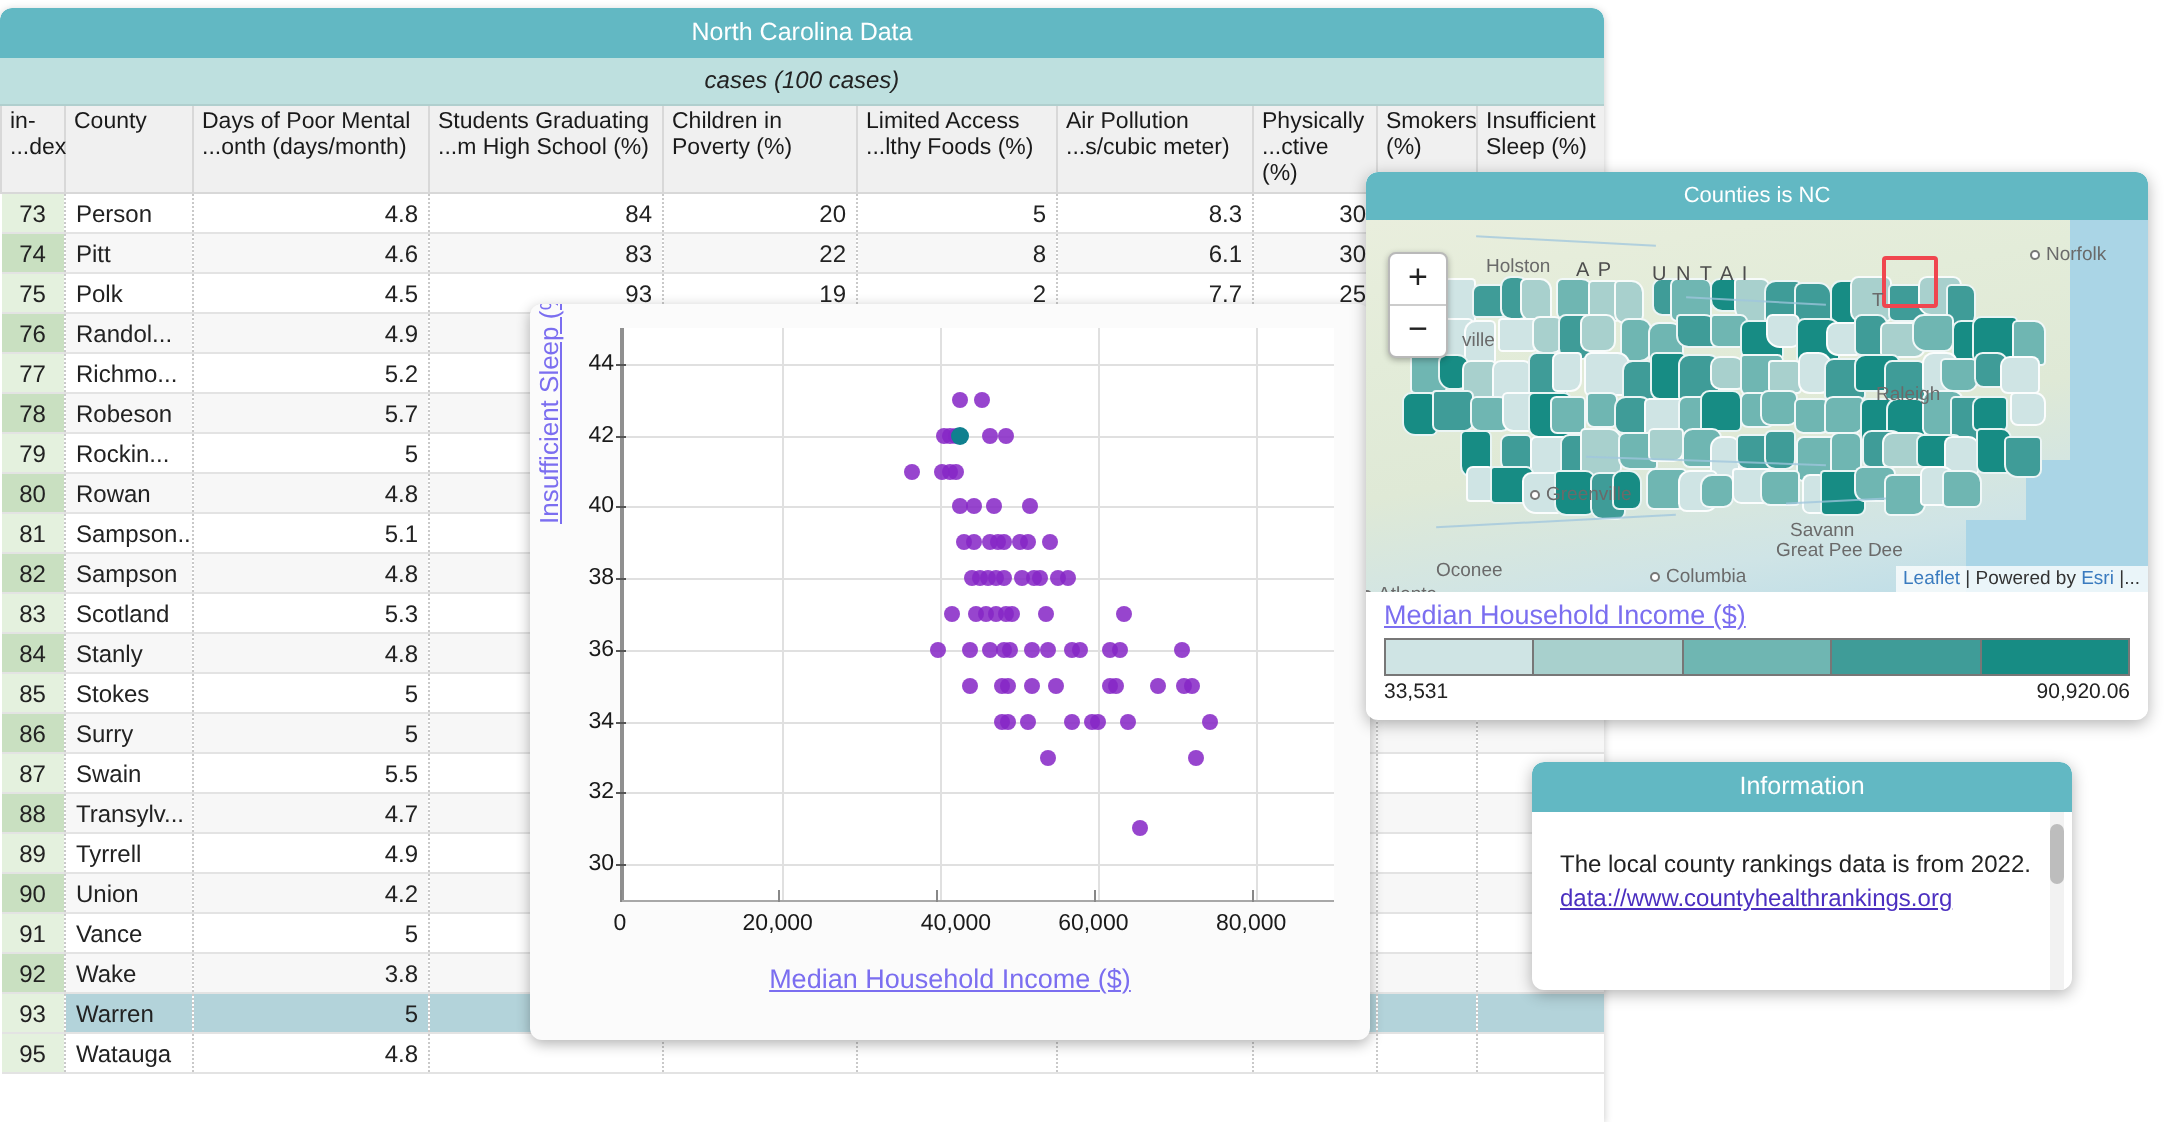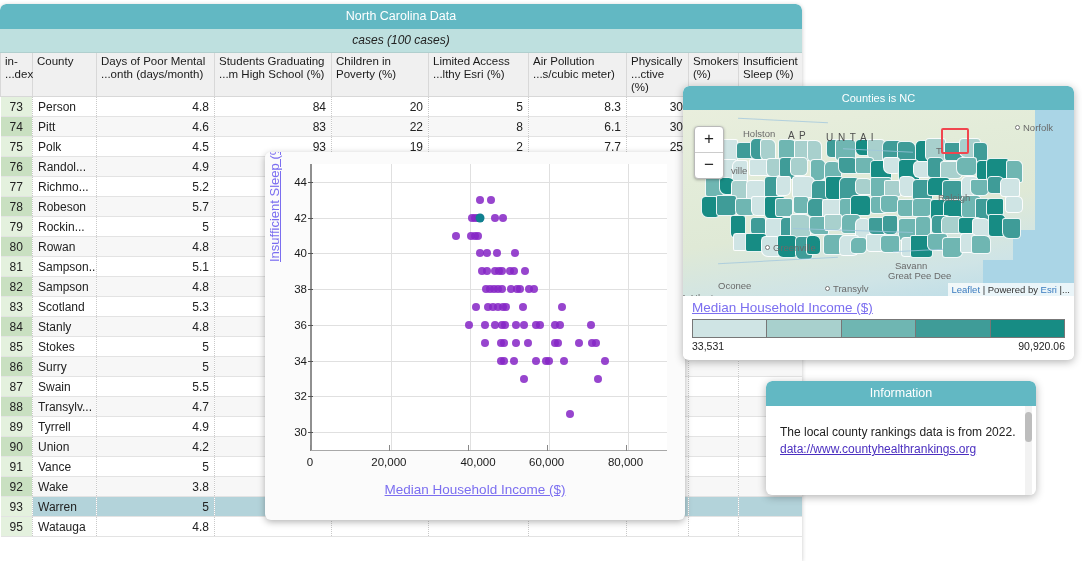--- a/index.html
+++ b/index.html
@@ -186,21 +186,21 @@
           <th>
             <div>Students Graduating</div>
             <div>...m High School (%)</div>
           </th>
           <th>
             <div>Children in</div>
             <div>Poverty (%)</div>
           </th>
           <th>
             <div>Limited Access</div>
-            <div>...lthy Esri (%)</div>
+            <div>...lthy Foods (%)</div>
           </th>
           <th>
             <div>Air Pollution</div>
             <div>...s/cubic meter)</div>
           </th>
           <th>
             <div>Physically</div>
             <div>...ctive (%)</div>
           </th>
           <th>
@@ -743,21 +743,21 @@
       <div class="map-label" style="left: 60px; top: 18px;">Holston</div>
       <div class="map-label big" style="left: 105px; top: 20px;">A   P</div>
       <div class="map-label big" style="left: 143px; top: 22px;">U  N  T  A  I</div>
       <div class="map-label" style="left: 253px; top: 35px;">T</div>
       <div class="map-label" style="left: 340px; top: 12px;">Norfolk</div>
       <div class="map-dot" style="left: 332px; top: 15px;"></div>
       <div class="map-label" style="left: 48px; top: 55px;">ville</div>
       <div class="map-label" style="left: 255px; top: 82px;">Raleigh</div>
       <div class="map-label" style="left: 90px; top: 132px;">Greenville</div>
       <div class="map-dot" style="left: 82px; top: 135px;"></div>
-      <div class="map-label" style="left: 150px; top: 173px;">Transylv</div>
+      <div class="map-label" style="left: 150px; top: 173px;">Columbia</div>
       <div class="map-dot" style="left: 142px; top: 176px;"></div>
       <div class="map-label" style="left: 6px; top: 182px;">Atlanta</div>
       <div class="map-dot" style="left: -2px; top: 185px;"></div>
       <div class="map-label" style="left: 212px; top: 150px;">Savann</div>
       <div class="map-label" style="left: 35px; top: 170px;">Oconee</div>
       <div class="map-label" style="left: 205px; top: 160px;">Great Pee Dee</div>
     </div>
   <div class="legend">
     <div class="legend-title">Median Household Income ($)</div>
     <div class="ramp" id="legend-ramp">

